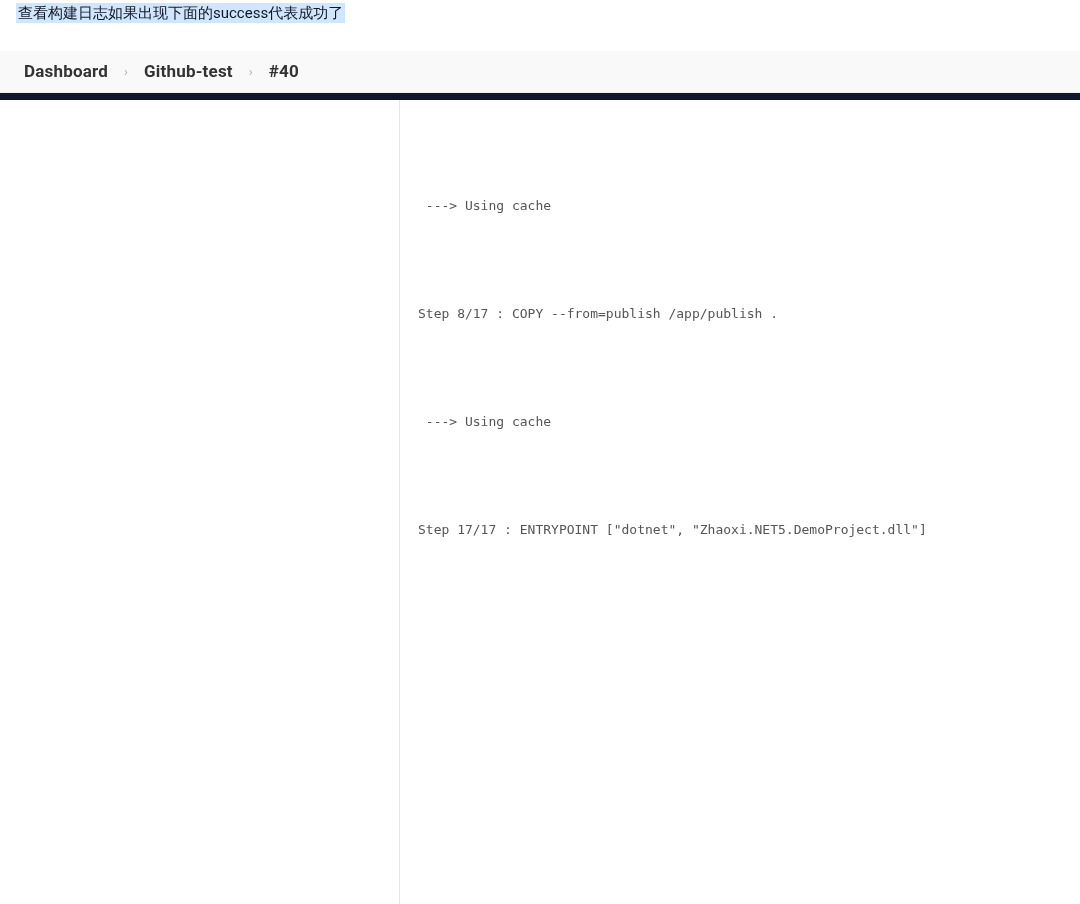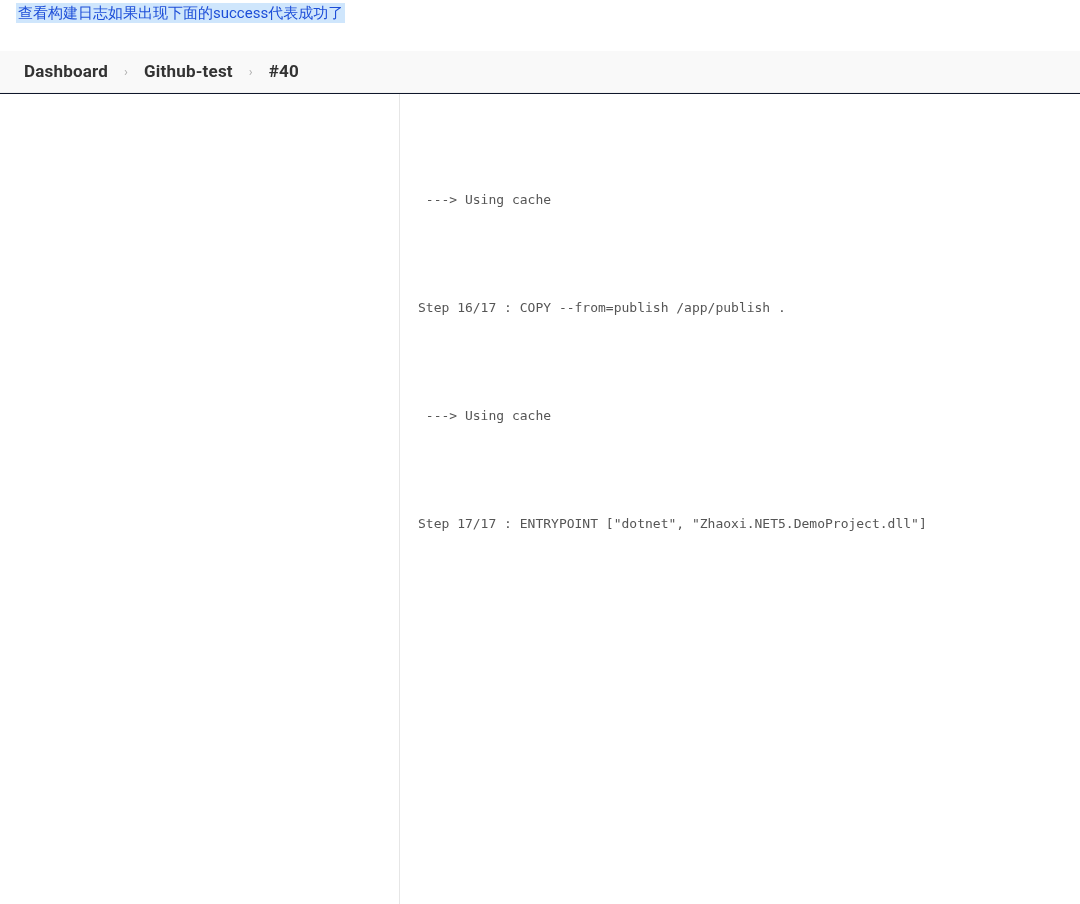--- a/index.html
+++ b/index.html
@@ -10,30 +10,30 @@
     body {
       font-family: -apple-system, BlinkMacSystemFont, "Segoe UI", Roboto, "Helvetica Neue", Arial, sans-serif;
       font-size: 14px;
       color: #333;
       background: #fff;
       width: 1080px;
     }
     .caption-bar {
       padding: 4px 16px 4px 16px;
       font-size: 15px;
-      color: #1d4ed8;
+      color: #0f172a;
     }
     .caption-highlight {
       background: #cfe6fc;
       padding: 1px 2px;
     }
     .breadcrumb-bar {
       margin-top: 24px;
       padding: 10px 24px 12px 24px;
-      border-bottom: 1px solid #0f172a;
+      border-bottom: 7px solid #0f172a;
       background: #f9f9f9;
       box-shadow: inset 0 -1px 0 rgba(0,0,0,0.03);
     }
     .breadcrumb {
       display: flex;
       align-items: center;
       gap: 14px;
     }
     .breadcrumb-item {
       font-size: 17px;
@@ -91,21 +91,21 @@
 </div>
 
 <div class="content-area">
   <div class="left-gutter"></div>
 
   <div class="console-panel">
 
 
     <div class="console-block"><div class="console-line"> ---&gt; Using cache</div></div>
 
-    <div class="console-block"><div class="console-line">Step 16/17 : COPY --from=publish /app/publish .</div></div>
+    <div class="console-block"><div class="console-line">Step 8/17 : COPY --from=publish /app/publish .</div></div>
 
     <div class="console-block"><div class="console-line"> ---&gt; Using cache</div></div>
 
     <div class="console-block"><div class="console-line">Step 17/17 : ENTRYPOINT ["dotnet", "Zhaoxi.NET5.DemoProject.dll"]</div></div>
 
     
     
 
     
 

